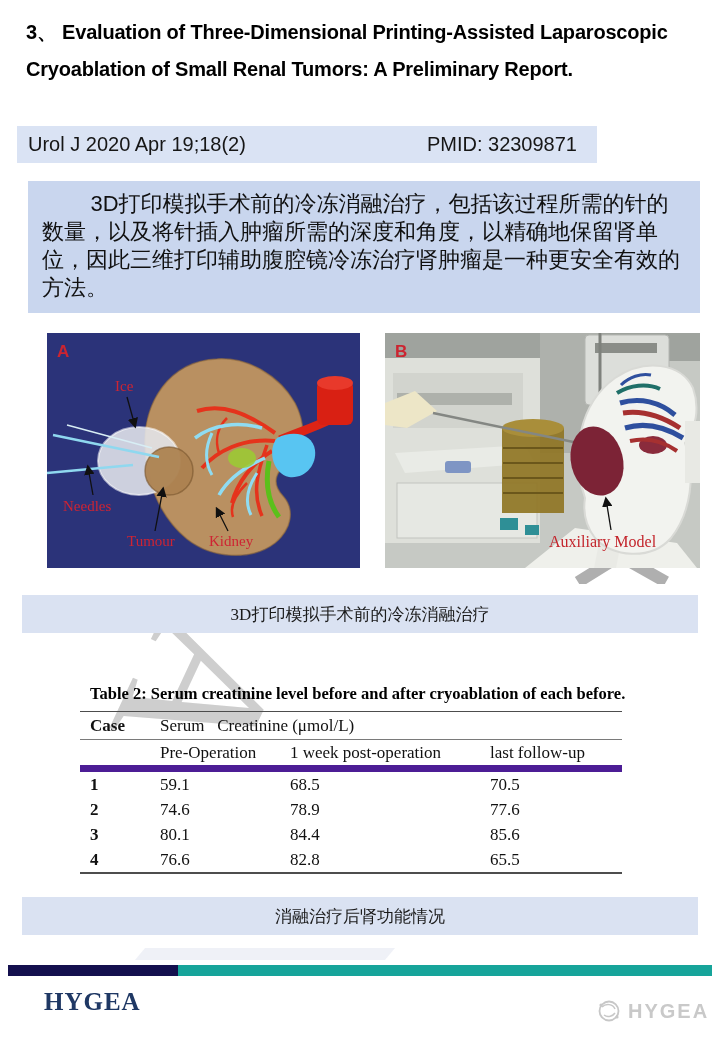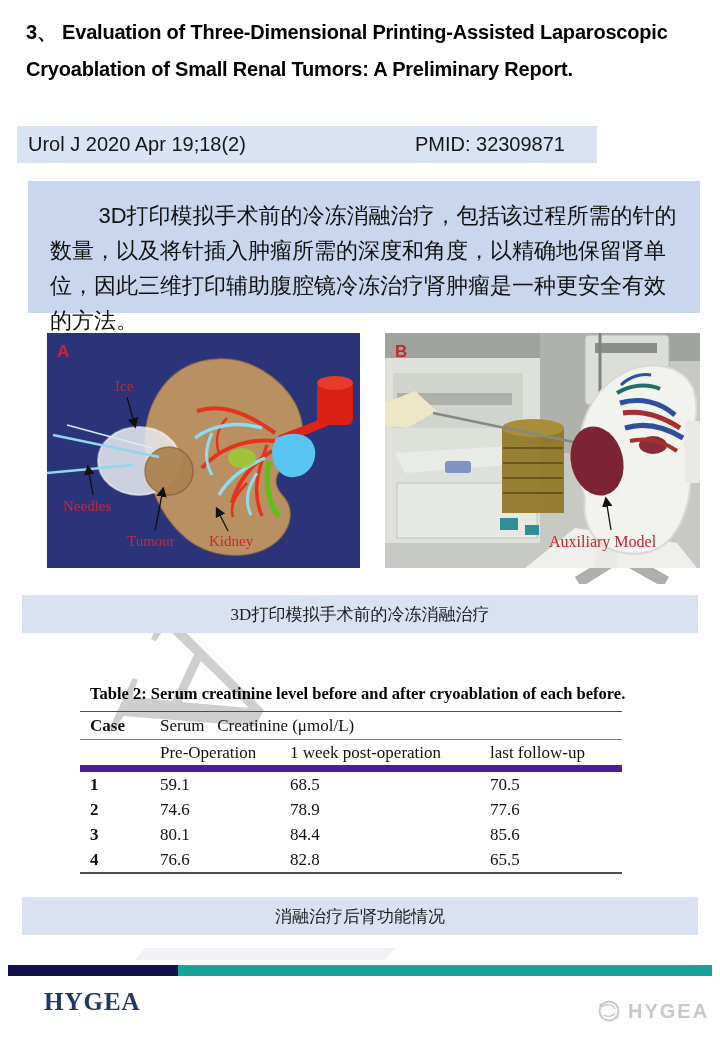--- a/index.html
+++ b/index.html
@@ -4,25 +4,25 @@
 <style>
   html,body{margin:0;padding:0;background:#fff;}
   .page{position:relative;width:720px;height:1040px;background:#ffffff;overflow:hidden;
         font-family:"Liberation Sans",sans-serif;}
   
   .title{position:absolute;left:18px;top:6px;width:684px;margin:8px;
          font-size:20px;line-height:37px;font-weight:700;color:#000;letter-spacing:-0.2px;}
   
   .infobar{position:absolute;left:17px;top:126px;width:580px;height:37px;background:#DAE3F4;
            display:flex;align-items:center;justify-content:space-between;
-           padding:0 32px 0 11px;box-sizing:border-box;font-size:20px;color:#161616;}
+           padding:0 20px 0 11px;box-sizing:border-box;font-size:20px;color:#161616;}
   
   .abstract{position:absolute;left:28px;top:181px;width:672px;height:132px;background:#C9D6EE;
             box-sizing:border-box;padding:9px 14px 0 14px;}
-  .abstract p{margin:8px;font-size:22px;line-height:35px;color:#101010;text-indent:2.2em;
+  .abstract p{margin:0;font-size:22px;line-height:28px;color:#101010;text-indent:2.2em;
               font-family:"Liberation Sans",sans-serif;}
   .panel{position:absolute;z-index:2;}
   .panelA{left:47px;top:333px;}
   .panelB{left:385px;top:333px;}
   
   .capbar{position:absolute;left:22px;width:676px;height:38px;background:#DAE2F2;z-index:3;
           display:flex;align-items:center;justify-content:center;
           font-family:"Liberation Serif",serif;font-size:17px;color:#1a1a1a;}
   .cap1{top:595px;}
   .cap2{top:897px;}

